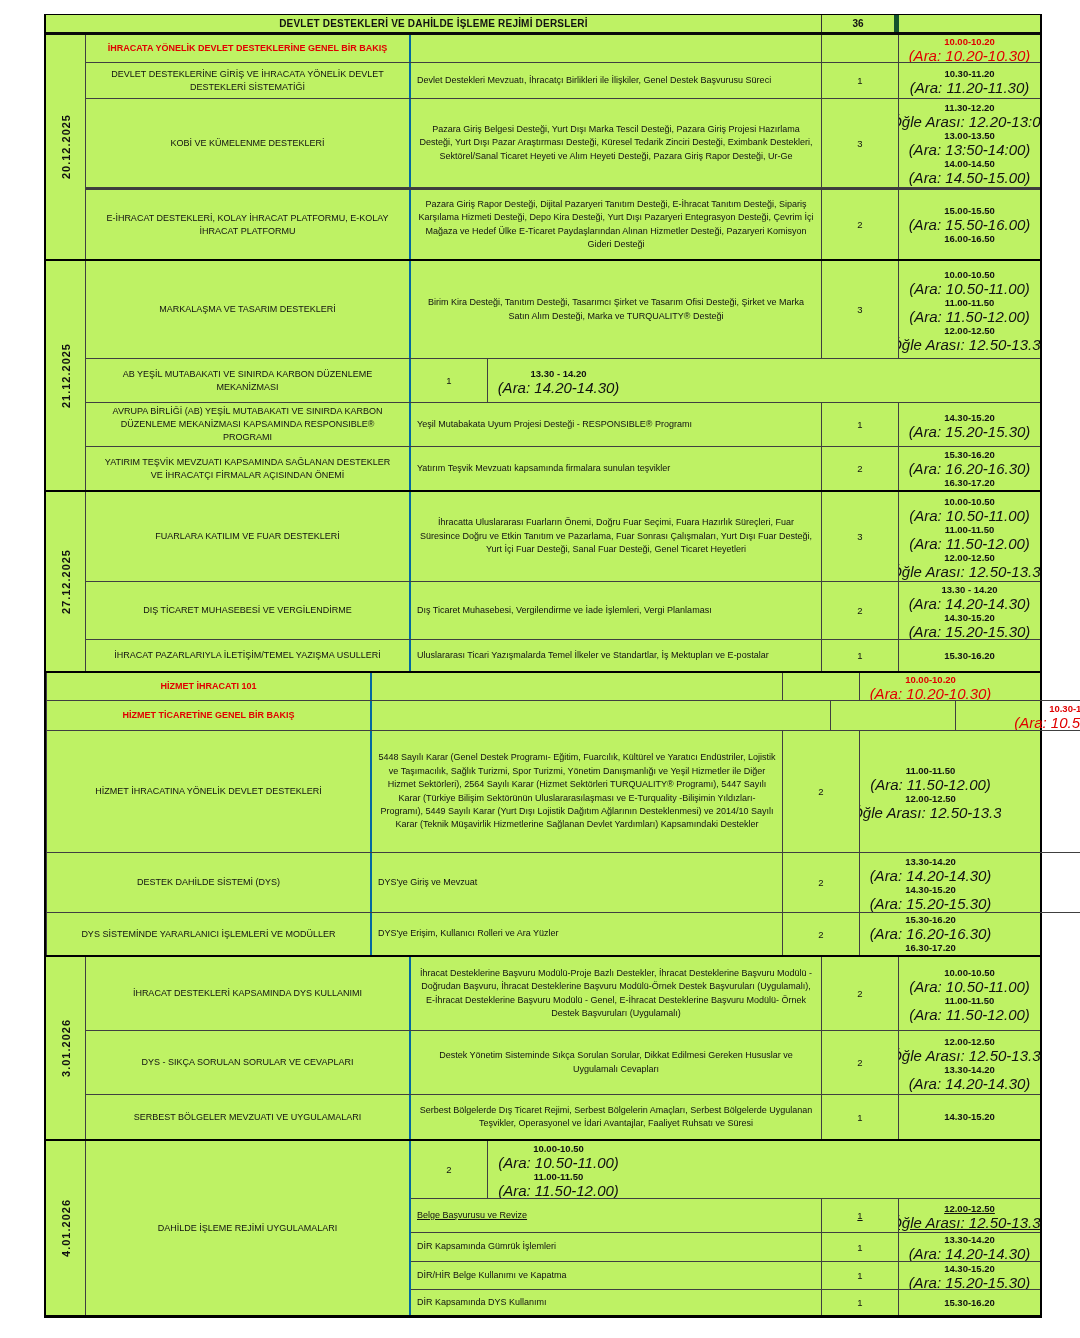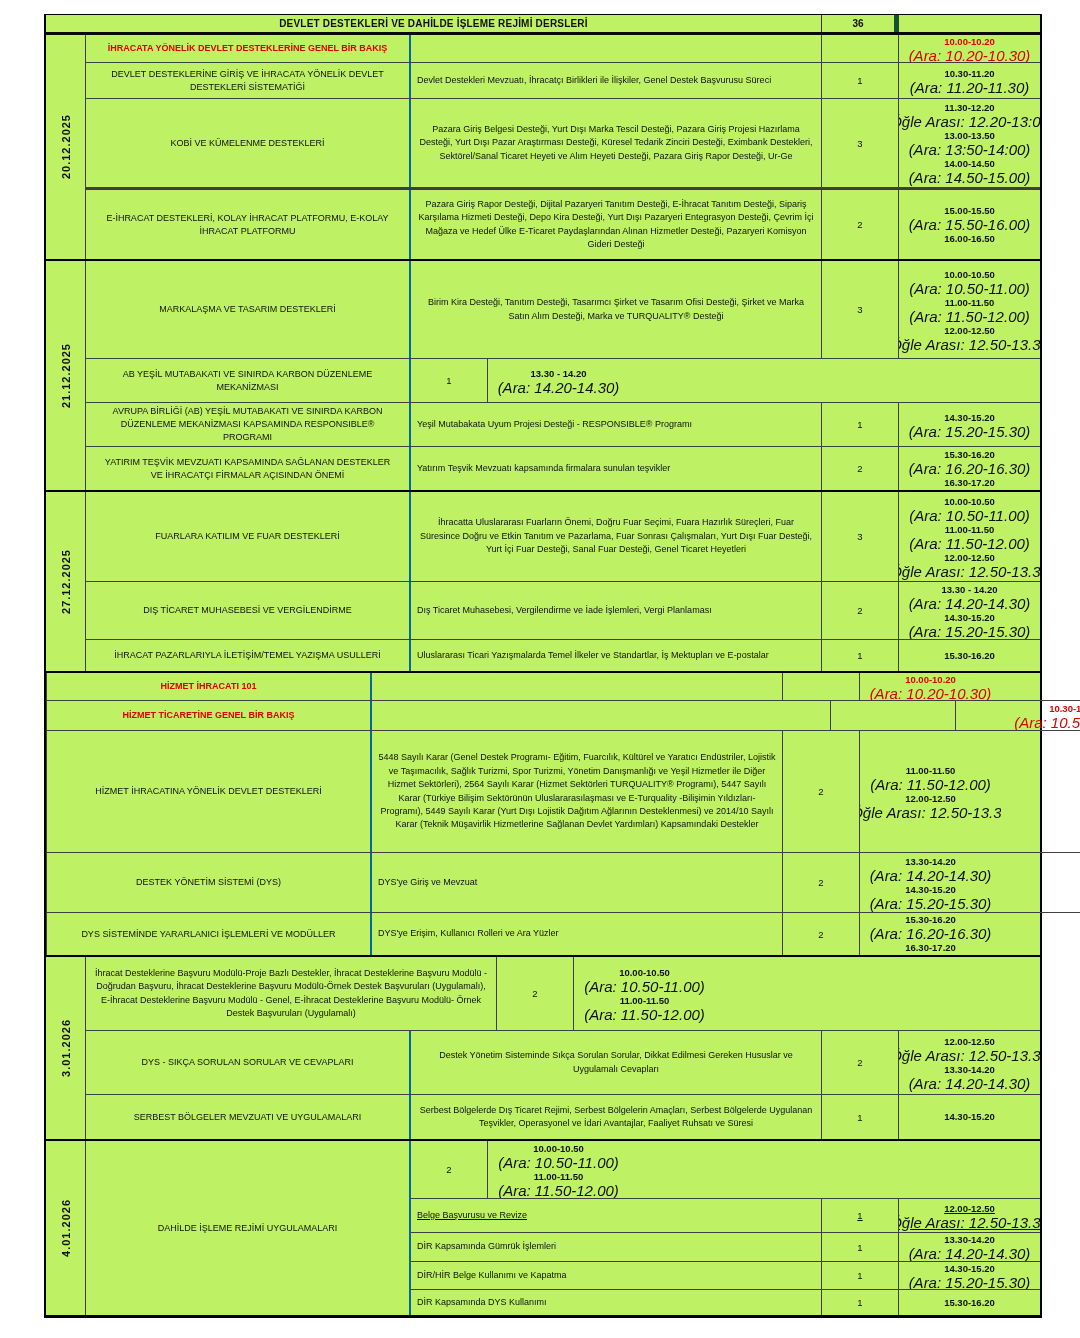--- a/index.html
+++ b/index.html
@@ -216,21 +216,21 @@
               <div class="cell desc-cell">5448 Sayılı Karar (Genel Destek Programı- Eğitim, Fuarcılık, Kültürel ve Yaratıcı Endüstriler, Lojistik ve Taşımacılık, Sağlık Turizmi, Spor Turizmi, Yönetim Danışmanlığı ve Yeşil Hizmetler ile Diğer Hizmet Sektörleri), 2564 Sayılı Karar (Hizmet Sektörleri TURQUALITY® Programı),  5447 Sayılı Karar (Türkiye Bilişim Sektörünün Uluslararasılaşması ve E-Turquality -Bilişimin Yıldızları- Programı), 5449 Sayılı Karar (Yurt Dışı Lojistik Dağıtım Ağlarının Desteklenmesi) ve 2014/10 Sayılı Karar (Teknik Müşavirlik Hizmetlerine Sağlanan Devlet Yardımları) Kapsamındaki Destekler</div>
               <div class="cell hours-cell">2</div>
               <div class="cell time-cell">
                 <span class="tl">11.00-11.50</span>
                 <span class="tl brk">(Ara: 11.50-12.00)</span>
                 <span class="tl">12.00-12.50</span>
                 <span class="tl brk">(Öğle Arası: 12.50-13.30)</span>
               </div>
             </div>
             <div class="row" style="height: 60px;">
-              <div class="cell title-cell">DESTEK YÖNETİM SİSTEMİ (DYS)</div>
+              <div class="cell title-cell">DESTEK DAHİLDE SİSTEMİ (DYS)</div>
               <div class="cell desc-cell">DYS'ye Giriş ve Mevzuat</div>
               <div class="cell hours-cell">2</div>
               <div class="cell time-cell">
                 <span class="tl">13.30-14.20</span>
                 <span class="tl brk">(Ara: 14.20-14.30)</span>
                 <span class="tl">14.30-15.20</span>
                 <span class="tl brk">(Ara: 15.20-15.30)</span>
               </div>
             </div>
             <div class="row" style="height: 42px;">
@@ -244,20 +244,21 @@
               </div>
             </div>
           </div>
         </div>
         <div class="section">
           <div class="cell date-cell">
             <div class="date-text">3.01.2026</div>
           </div>
           <div class="rows">
             <div class="row" style="height: 74px;">
+              <div class="cell title-cell">İHRACAT DESTEKLERİ KAPSAMINDA DYS KULLANIMI</div>
               <div class="cell desc-cell">İhracat Desteklerine Başvuru Modülü-Proje Bazlı Destekler, İhracat Desteklerine Başvuru Modülü - Doğrudan Başvuru, İhracat Desteklerine Başvuru Modülü-Örnek Destek Başvuruları (Uygulamalı), E-İhracat Desteklerine Başvuru Modülü - Genel, E-İhracat Desteklerine Başvuru Modülü- Örnek Destek Başvuruları (Uygulamalı)</div>
               <div class="cell hours-cell">2</div>
               <div class="cell time-cell">
                 <span class="tl">10.00-10.50</span>
                 <span class="tl brk">(Ara: 10.50-11.00)</span>
                 <span class="tl">11.00-11.50</span>
                 <span class="tl brk">(Ara: 11.50-12.00)</span>
               </div>
             </div>
             <div class="row" style="height: 64px;">

